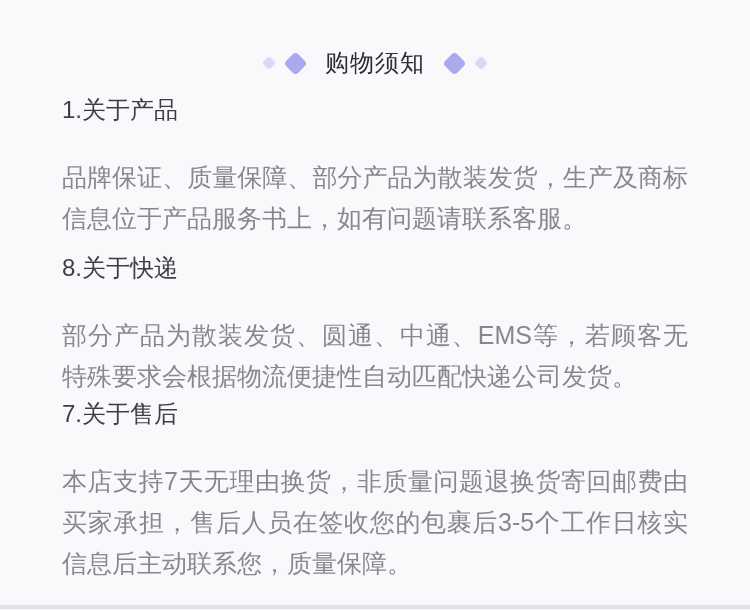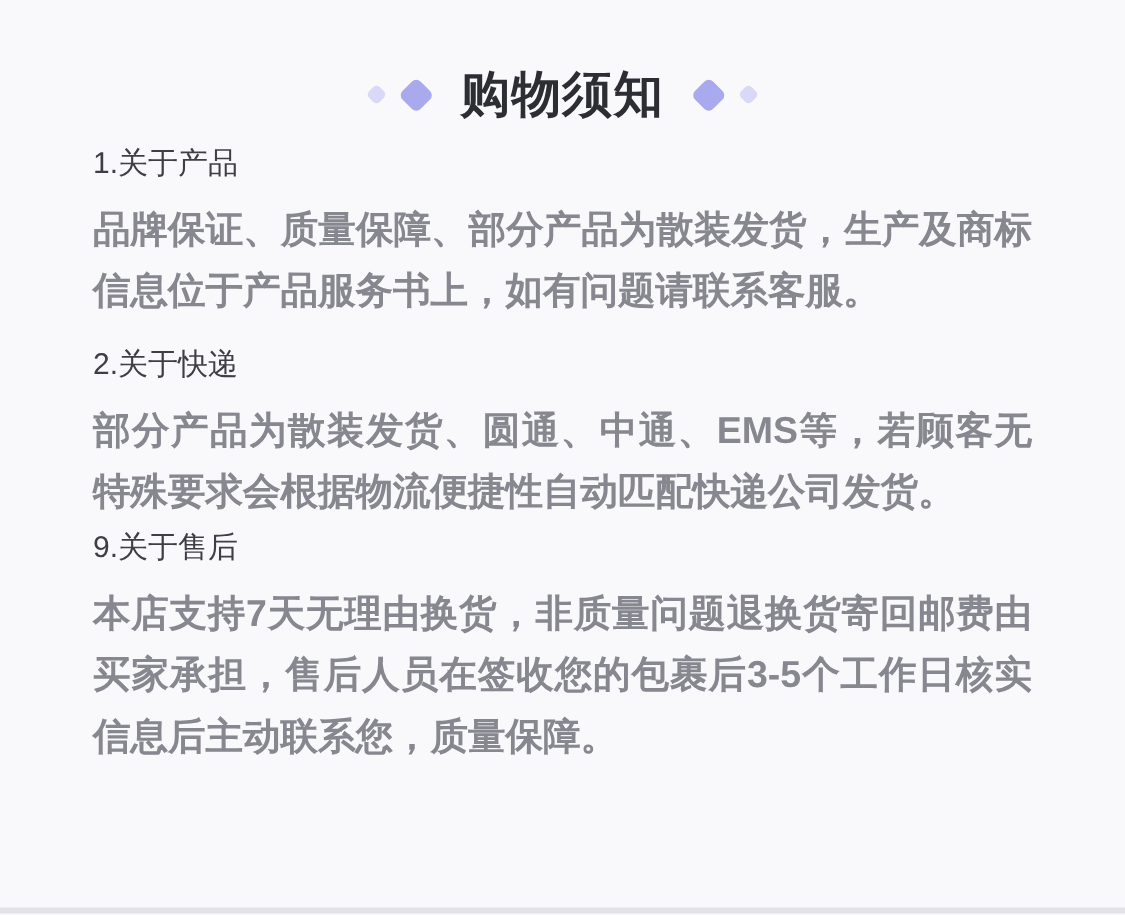--- a/index.html
+++ b/index.html
@@ -14,22 +14,22 @@
     padding: 44px 62px 0;
   }
   .title-row {
     height: 38px;
     display: flex;
     align-items: center;
     justify-content: center;
     gap: 13px;
   }
   .page-title {
-    font-size: 33px;
-    font-weight: 700;
+    font-size: 24px;
+    font-weight: 400;
     color: var(--title-color, #2d2d34);
     letter-spacing: 1px;
     line-height: 38px;
     margin: 0 8px;
   }
   .diamond {
     display: inline-block;
     transform: rotate(45deg);
     flex: 0 0 auto;
   }
@@ -39,34 +39,34 @@
     border-radius: 4px;
     background: var(--diamond-large, #a9a9ee);
   }
   .diamond.small {
     width: 10px;
     height: 10px;
     border-radius: 3px;
     background: var(--diamond-small, #d9d9f7);
   }
   .section-heading {
-    font-size: 20px;
+    font-size: 24px;
     font-weight: 400;
     color: var(--heading-color, #3e3e45);
     line-height: 33px;
   }
   .section:nth-of-type(1) .section-heading { margin-top: 30px; }
   .section:nth-of-type(2) .section-heading { margin-top: 11px; }
   .section:nth-of-type(3) .section-heading { margin-top: 12px; }
   .section-body {
     font-size: 25px;
-    font-weight: 700;
+    font-weight: 400;
     color: var(--body-color, #87878f);
     line-height: 41px;
-    margin-top: 7px;
+    margin-top: 31px;
     text-align: justify;
     text-justify: inter-ideograph;
   }
   .footer-divider {
     position: absolute;
     left: 0;
     right: 0;
     bottom: 1px;
     height: 4px;
     background: var(--divider-color, #e3e3e7);
@@ -84,24 +84,24 @@
     <span class="diamond large"></span>
     <span class="diamond small"></span>
   </div>
 
   <div class="section">
     <h2 class="section-heading">1.关于产品</h2>
     <p class="section-body">品牌保证、质量保障、部分产品为散装发货，生产及商标信息位于产品服务书上，如有问题请联系客服。</p>
   </div>
 
   <div class="section">
-    <h2 class="section-heading">2.关于快递</h2>
+    <h2 class="section-heading">8.关于快递</h2>
     <p class="section-body">部分产品为散装发货、圆通、中通、EMS等，若顾客无特殊要求会根据物流便捷性自动匹配快递公司发货。</p>
   </div>
 
   <div class="section">
-    <h2 class="section-heading">9.关于售后</h2>
+    <h2 class="section-heading">7.关于售后</h2>
     <p class="section-body">本店支持7天无理由换货，非质量问题退换货寄回邮费由买家承担，售后人员在签收您的包裹后3-5个工作日核实信息后主动联系您，质量保障。</p>
   </div>
 
 </div>
 
 <div class="footer-divider"></div>
 
 </body></html>

